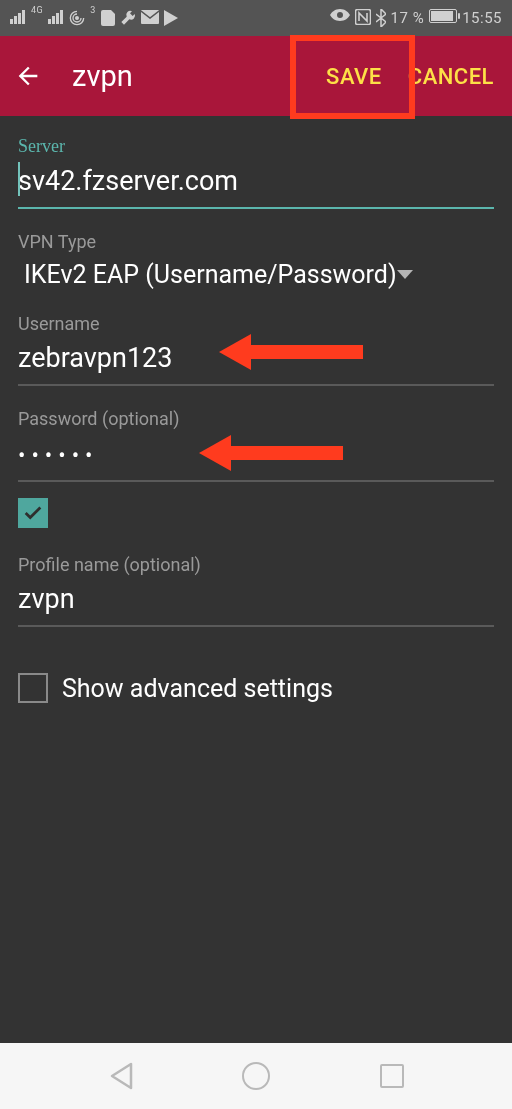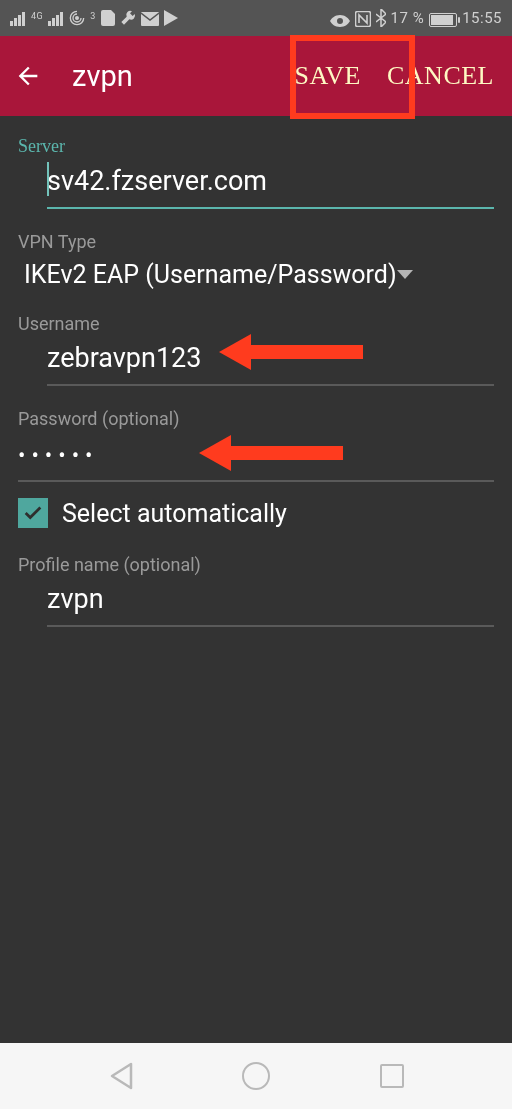--- a/index.html
+++ b/index.html
@@ -16,21 +16,21 @@
       height: 36px;
       background: #545454;
       color: #d0d0d0;
       display: flex;
       align-items: center;
       justify-content: space-between;
       font-size: 15px;
       padding: 0 10px;
       letter-spacing: 0.5px;
     }
-    .status-left, .status-right { display: flex; align-items: flex-end; gap: 5px; }
+    .status-left, .status-right { display: flex; align-items: flex-start; gap: 5px; }
     .status-left span, .status-right span { display: inline-flex; align-items: center; }
     .sup { font-size: 9px; position: relative; top: -5px; }
     .battery-icon {
       width: 28px; height: 14px; border: 1.5px solid #d0d0d0; border-radius: 2px;
       position: relative; display: inline-block;
     }
     .battery-icon::after {
       content: ""; position: absolute; right: -4px; top: 3px; width: 2px; height: 6px;
       background: #d0d0d0; border-radius: 1px;
     }
@@ -44,41 +44,40 @@
       display: flex;
       align-items: center;
       padding: 0 14px;
       gap: 20px;
       position: relative;
     }
     .back-icon { width: 28px; height: 28px; display:flex; align-items:center; justify-content:center; }
     .app-title { font-size: 29px; font-weight: 400; margin-left: 10px; }
     .app-actions { margin-left: auto; display: flex; align-items: center; gap: 18px; }
     .btn-action {
-      font-size: 26px; font-weight: 500; letter-spacing: 0.5px; color: #fef9c3;
-      padding: 6px 4px; cursor: pointer; font-family: Liberation Serif, serif;
+      font-size: 22px; font-weight: 500; letter-spacing: 0.5px; color: #fde047;
+      padding: 6px 4px; cursor: pointer;
     }
     .save-highlight {
       border: 6px solid #ff3b1e;
       position: absolute;
       top: -1px;
       height: 84px;
       width: 125px;
       left: 290px;
       pointer-events: none;
     }
 
     
     .content { padding: 12px 18px; }
     .field-label { color: #9a9a9a; font-size: 18px; margin-top: 8px; }
     .field-label.accent { color: #5bb6ad; font-family: Liberation Serif, serif; }
     .input-like {
       font-size: 27px; color: #ffffff; padding: 8px 0 10px 0;
       border-bottom: 2px solid #5a5a5a;
-      margin-left: 29px;
     }
     .input-accent { border-bottom-color: #5bb6ad; position: relative; }
     .caret {
       position: absolute; left: 0; top: 5px; width: 1.5px; height: 34px; background: #73c3bb;
     }
     .helper { color: #888888; font-size: 19px; margin-top: 12px; }
 
     .select-row {
       display: flex; align-items: center; justify-content: flex-start;
       padding: 8px 0 12px 6px;
@@ -249,28 +248,31 @@
   </div>
 
   <div class="check-row">
     <div class="checkbox">
       <span class="check-mark">
         <svg width="22" height="22" viewBox="0 0 24 24">
             <path d="M4 12l5 5L20 6" fill="none" stroke="#2e2e2e" stroke-width="3"></path>
           </svg>
       </span>
     </div>
-    <div class="check-label">Select automatically</div>
   </div>
 
   <div class="field-label" style="margin-top:26px">Profile name (optional)</div>
   <div class="input-like">
     <span>zvpn</span>
   </div>
 
+  <div class="check-row" style="margin-top:46px">
+    <div class="checkbox unchecked"></div>
+    <div class="check-label">Show advanced settings</div>
+  </div>
 
 </div>
 
 <div class="nav-bar">
   <div class="nav-btn">
     <svg width="24" height="28" viewBox="0 0 24 28">
         <path d="M22 2v24L3 14z" fill="none" stroke="#b9b9b9" stroke-width="2.5" stroke-linejoin="round"></path>
       </svg>
   </div>
   <div class="nav-btn">

